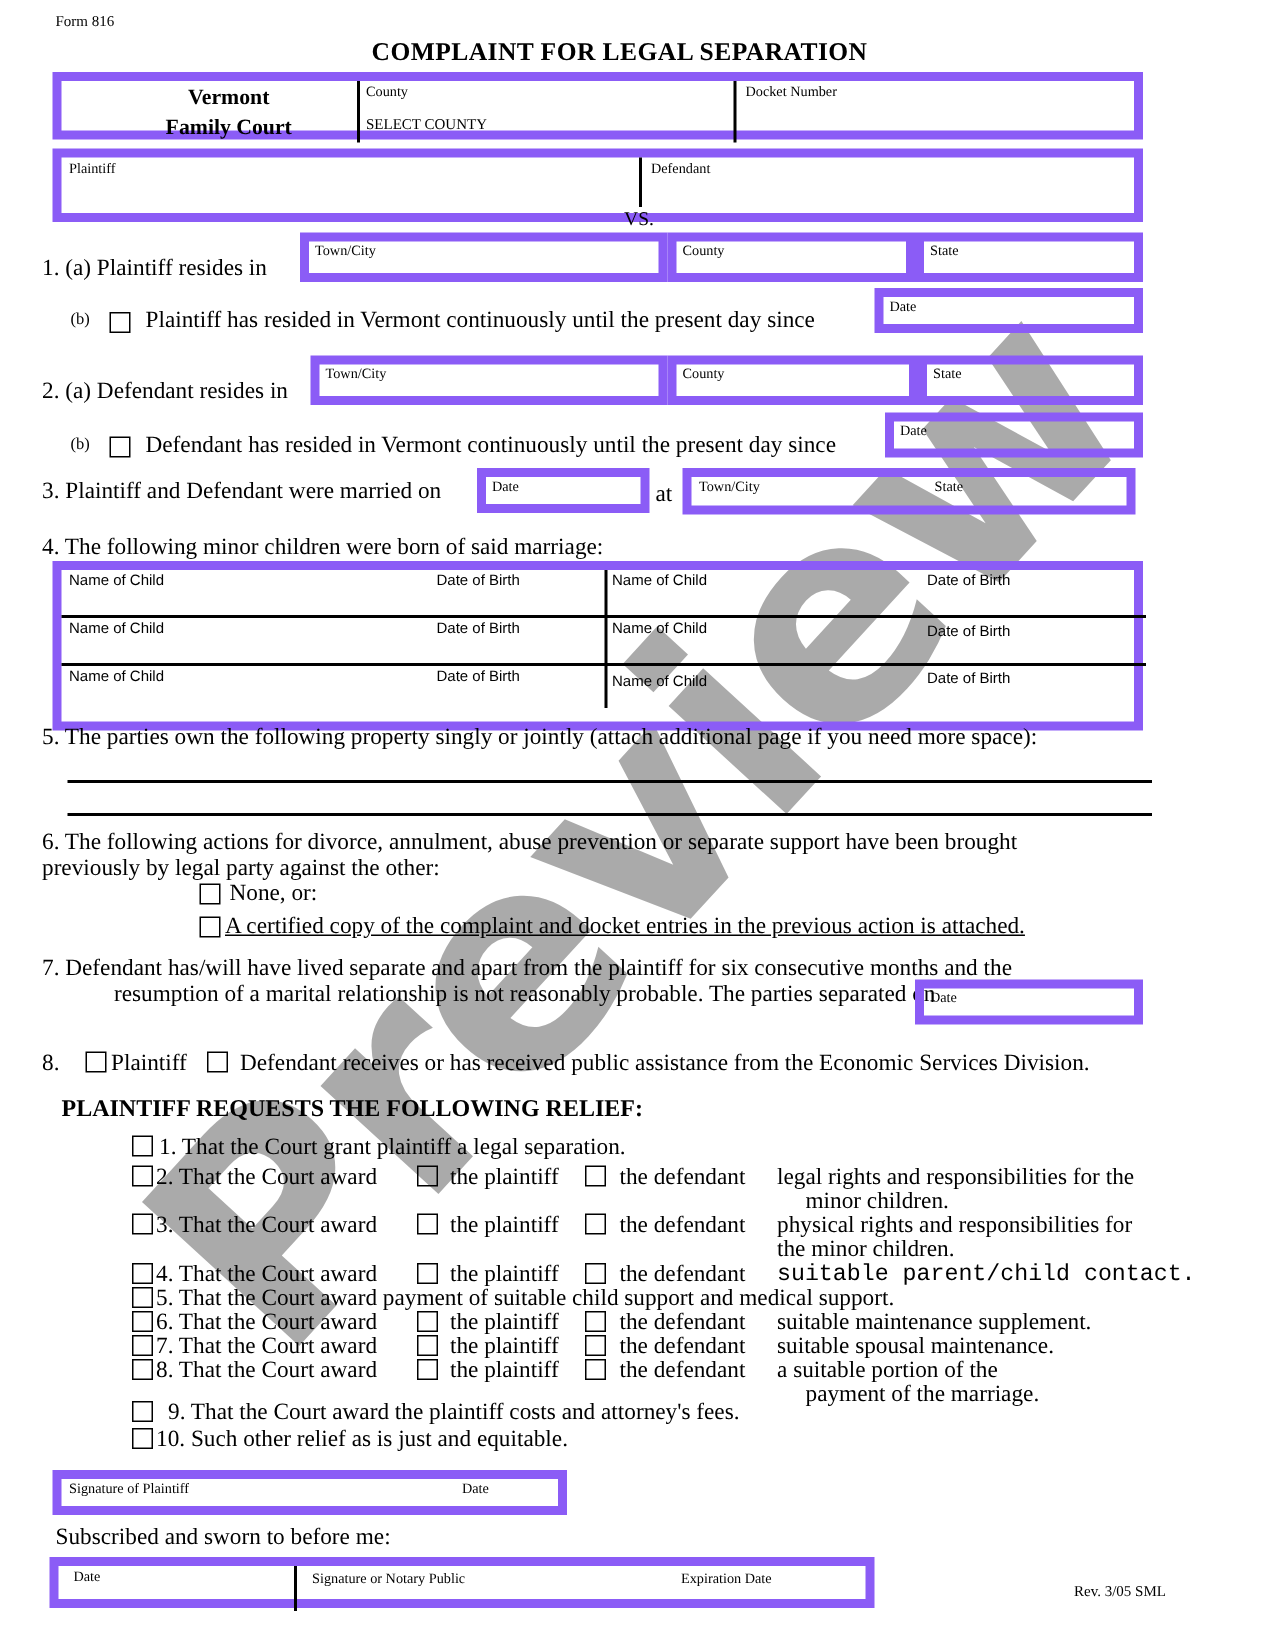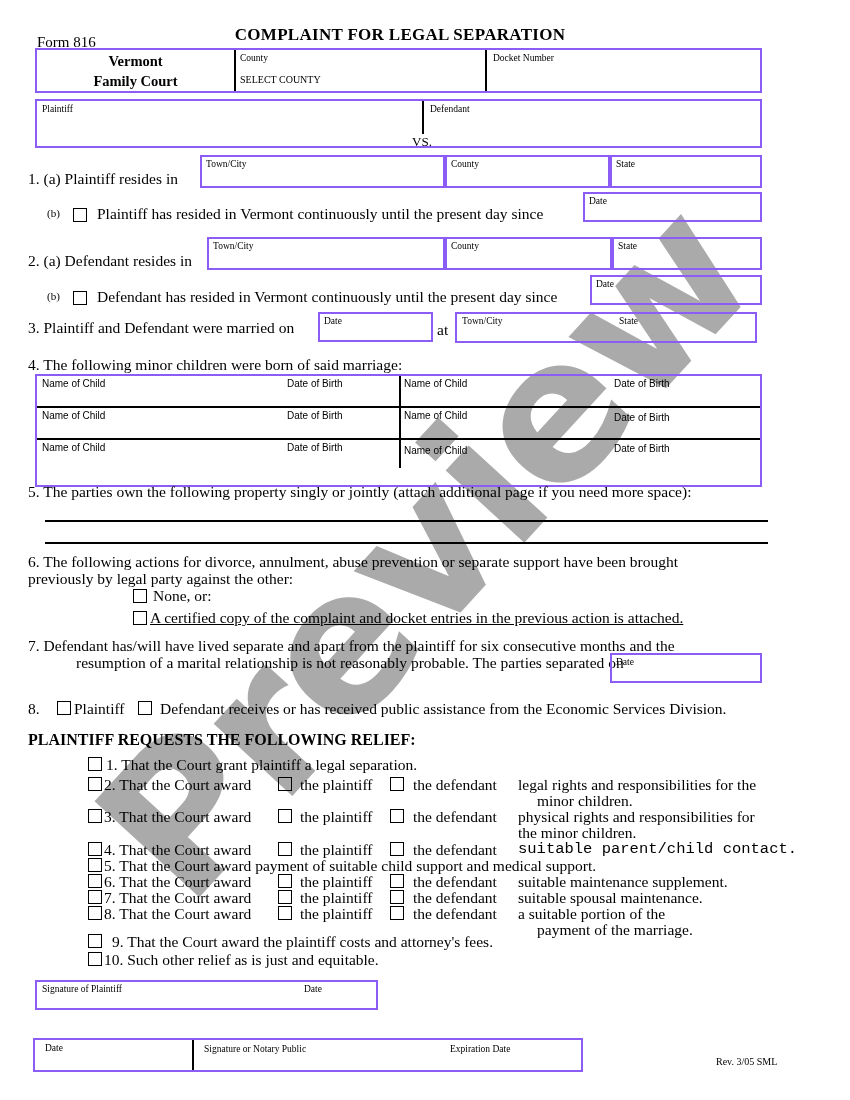--- a/index.html
+++ b/index.html
@@ -1,40 +1,40 @@
 <!DOCTYPE html>
 <html><head>
 <meta charset="utf-8">
 <style>
   html,body{margin:0;padding:0;background:#fff;}
   #page{position:relative;width:850px;height:1100px;background:#ffffff;overflow:hidden;
         font-family:"Liberation Serif", serif;color:#000;}
   .abs{position:absolute;}
   .t{font-size:15.5px;line-height:17px;white-space:nowrap;}
-  .b{font-weight:bold;}
+  .b{font-weight:bold;padding-left:13px;}
   .lbl{font-size:9.5px;line-height:11px;white-space:nowrap;}
   .slbl{font-family:"Liberation Sans", sans-serif;font-size:10px;line-height:12px;white-space:nowrap;}
-  .box{border:2px solid #8b5cf6;box-sizing:border-box;background:transparent;}
+  .box{border:6px solid #8b5cf6;box-sizing:border-box;background:transparent;}
   .cb{width:12px;height:12px;border:1.6px solid #000;display:inline-block;background:#fff0;}
   .hline{height:1.6px;background:#000;}
   .vline{width:2px;background:#000;}
   #watermark{left:-10px;top:452px;width:870px;height:200px;line-height:200px;text-align:center;
      font-family:"DejaVu Sans", sans-serif;font-weight:bold;font-size:195px;letter-spacing:-4px;
      color:#9c9c9c;opacity:0.85;transform:rotate(-47.5deg);z-index:0;}
   #content{position:absolute;left:0;top:0;width:850px;height:1100px;z-index:1;}
 </style>
 </head>
 <body>
 
 <div id="page">
   <div id="watermark" class="abs">Preview</div>
 
   <div id="content">
 
-    <div class="abs" style="left:37px;top:34px;font-size:15px;">Form 816</div>
+    <div class="abs" style="left:37px;top:9px;font-size:10px;">Form 816</div>
     <div class="abs b" style="left:0;top:25px;width:800px;text-align:center;font-size:17px;letter-spacing:0.3px;">COMPLAINT FOR LEGAL SEPARATION</div>
 
     <div class="abs box" style="left:35px;top:48px;width:727px;height:45px;">
       <div class="abs vline" style="left:197px;top:0;height:41px;"></div>
       <div class="abs vline" style="left:448px;top:0;height:41px;"></div>
       <div class="abs b" style="left:0;top:3px;width:197px;text-align:center;font-size:14.5px;">Vermont</div>
       <div class="abs b" style="left:0;top:23px;width:197px;text-align:center;font-size:14.5px;">Family Court</div>
       <div class="abs lbl" style="left:203px;top:3px;">County</div>
       <div class="abs" style="left:203px;top:24px;font-size:10px;">SELECT COUNTY</div>
       <div class="abs lbl" style="left:456px;top:3px;">Docket Number</div>
@@ -211,20 +211,21 @@
     <div class="abs t" style="left:112px;top:933px;">9. That the Court award the plaintiff costs and attorney's fees.</div>
 
     <span class="abs cb" style="left:88px;top:952px;"></span>
     <div class="abs t" style="left:104px;top:951px;">10. Such other relief as is just and equitable.</div>
 
     <div class="abs box" style="left:35px;top:980px;width:343px;height:30px;">
       <div class="abs lbl" style="left:5px;top:2px;">Signature of Plaintiff</div>
       <div class="abs lbl" style="left:267px;top:2px;">Date</div>
     </div>
 
+    <div class="abs t" style="left:37px;top:1016px;">Subscribed and sworn to before me:</div>
 
     <div class="abs box" style="left:33px;top:1038px;width:550px;height:34px;">
       <div class="abs vline" style="left:157px;top:0;height:30px;"></div>
       <div class="abs lbl" style="left:10px;top:3px;">Date</div>
       <div class="abs lbl" style="left:169px;top:4px;">Signature or Notary Public</div>
       <div class="abs lbl" style="left:415px;top:4px;">Expiration Date</div>
     </div>
 
     <div class="abs" style="left:716px;top:1056px;font-size:10px;">Rev. 3/05 SML</div>
   </div>

